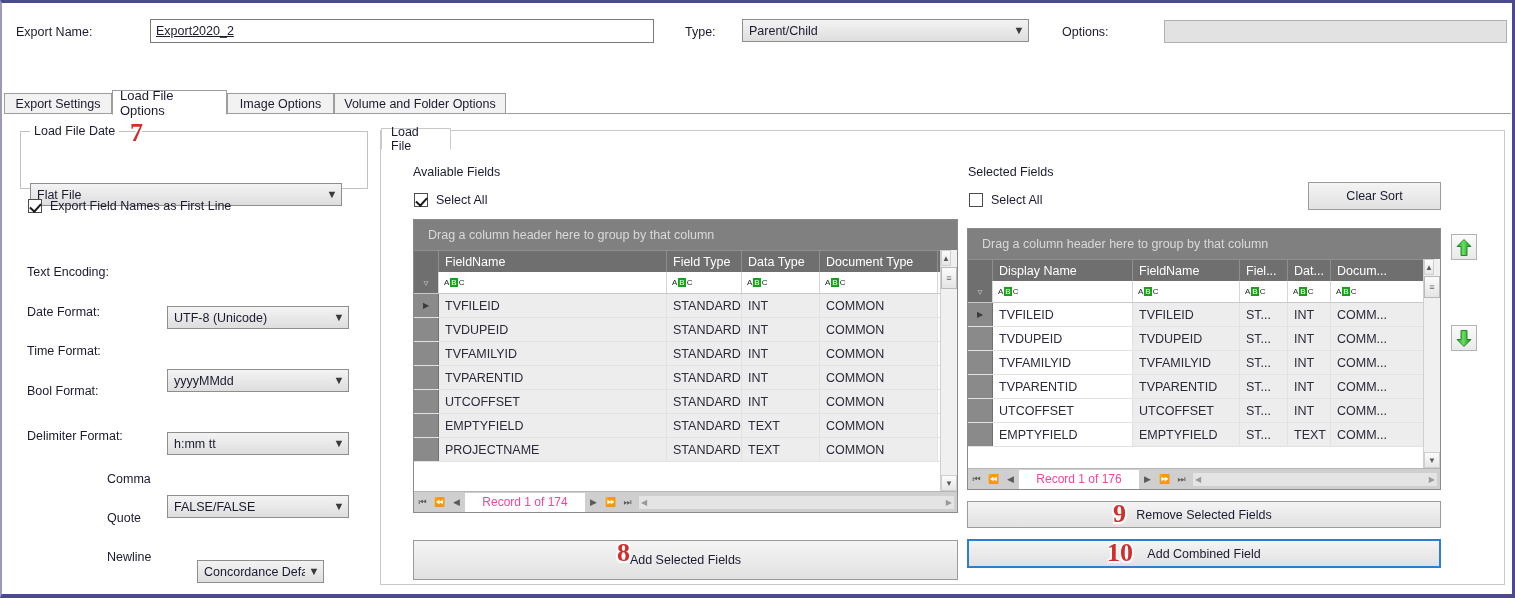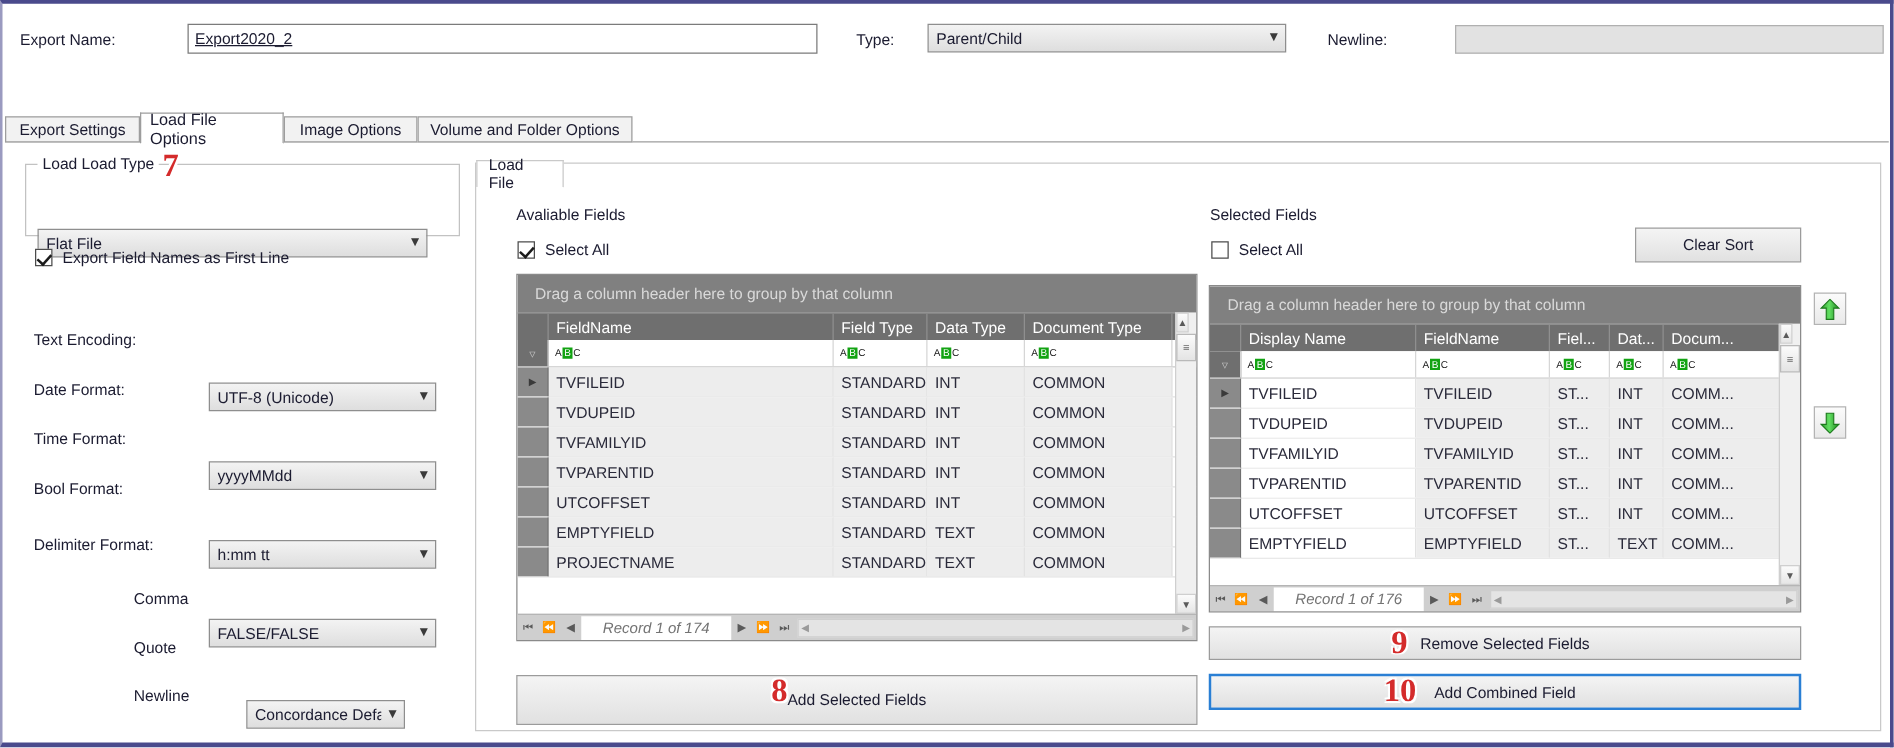--- a/index.html
+++ b/index.html
@@ -173,23 +173,22 @@
     position:absolute;left:0;right:0;bottom:0;height:21px;
     background:#cfcfcf;display:flex;align-items:center;
     box-sizing:border-box;border-top:1px solid #b5b5b5;
   }
   .navbar .nb{
     width:17px;height:19px;display:flex;align-items:center;justify-content:center;
     font-size:9px;color:#5a5a5a;cursor:default;
   }
   .navbar .recbox{
     height:19px;background:#ffffff;display:flex;align-items:center;
-    justify-content:center;padding:0 10px;font-size:12px;color:#737373;
+    justify-content:center;padding:0 10px;font-size:12px;color:#ec4899;
     min-width:100px;
-    font-style:italic;
   }
   .navbar .hsb{
     flex:1;height:15px;margin:0 2px;background:#e4e4e4;
     border:1px solid #cfcfcf;box-sizing:border-box;
     display:flex;align-items:center;justify-content:space-between;
     padding:0 2px;font-size:8px;color:#9a9a9a;
   }
 
   
   .btn{
@@ -232,41 +231,41 @@
 
   <div class="abs lbl" style="left:14px;top:22px;">Export Name:</div>
   <input class="abs textbox" style="left: 148px; top: 16px; width: 504px; height: 24px; text-decoration: underline;" value="Export2020_2">
 
   <div class="abs lbl" style="left:683px;top:22px;">Type:</div>
   <div class="abs combo" style="left:740px;top:16px;width:287px;height:23px;">
     <span class="cv">Parent/Child</span>
     <span class="chev">▼</span>
   </div>
 
-  <div class="abs lbl" style="left:1060px;top:22px;">Newline:</div>
+  <div class="abs lbl" style="left:1060px;top:22px;">Options:</div>
   <input class="abs textbox readonly" style="left: 1162px; top: 17px; width: 343px; height: 23px;" value="">
 
   <div class="tabline"></div>
   <div class="tabstrip">
     <div class="tab" style="left:0px;width:108px;">
         <span>Export Settings</span>
       </div>
     <div class="tab active" style="left:108px;width:115px;">
         <span>Load File Options</span>
       </div>
     <div class="tab" style="left:223px;width:107px;">
         <span>Image Options</span>
       </div>
     <div class="tab" style="left:330px;width:172px;">
         <span>Volume and Folder Options</span>
       </div>
   </div>
 
   <div class="group" style="left:18px;top:128px;width:348px;height:58px;"></div>
-  <div class="group-title" style="left:28px;top:121px;">Load Load Type</div>
+  <div class="group-title" style="left:28px;top:121px;">Load File Date</div>
   <div class="abs combo" style="left:28px;top:157px;width:312px;height:23px;">
     <span class="cv">Flat File</span>
     <span class="chev">▼</span>
   </div>
 
   <div class="abs" style="left:26px;top:196px;display:flex;align-items:flex-start;gap:8px;">
     <span class="chk on"></span>
     <span class="lbl">Export Field Names as First Line</span>
   </div>
 

